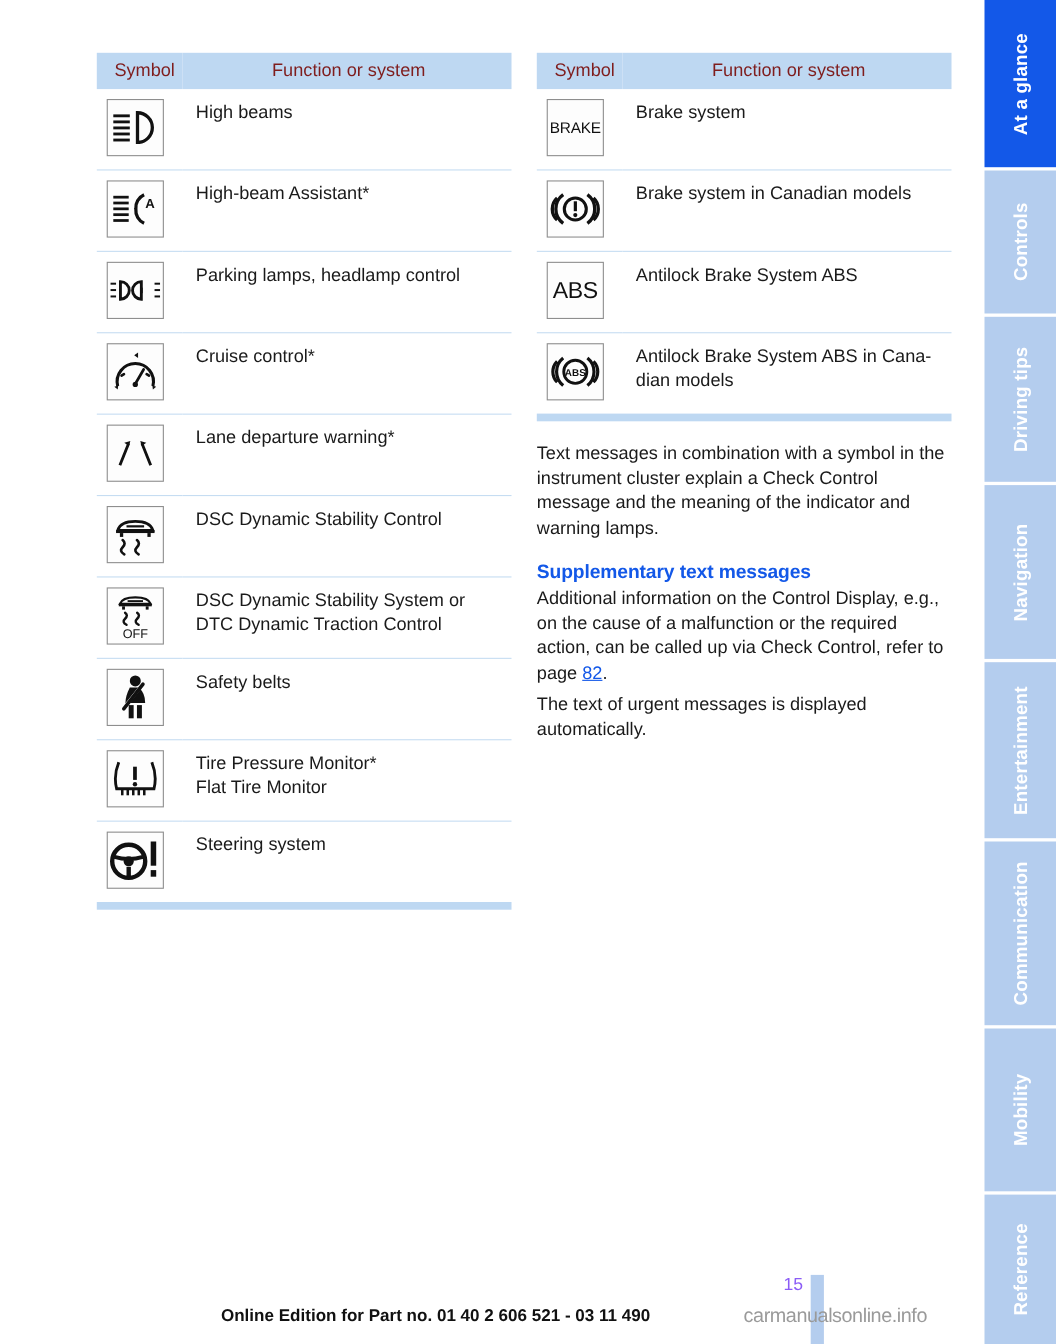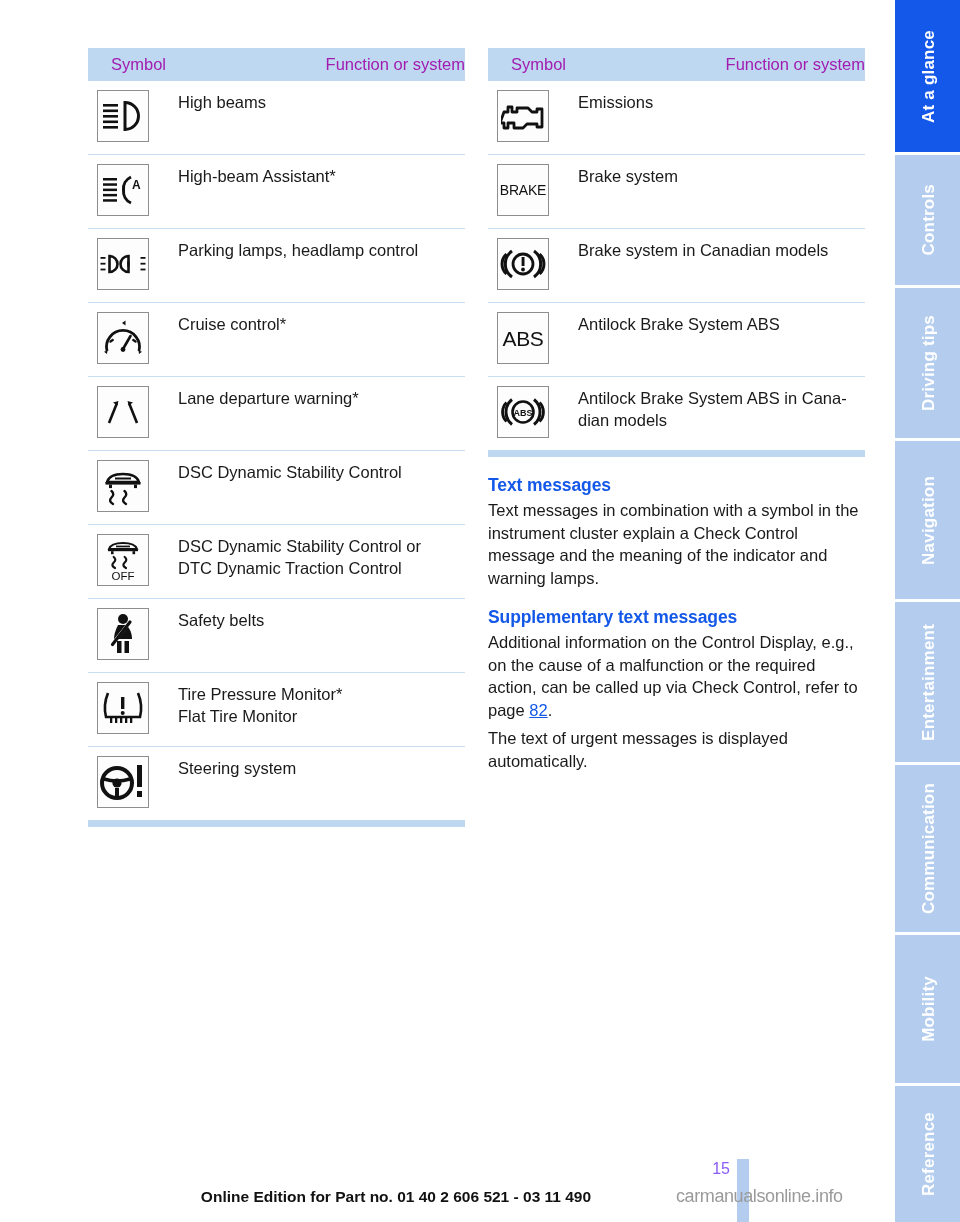--- a/index.html
+++ b/index.html
@@ -46,24 +46,24 @@
   #col-left  { left:88px; }
   #col-right { left:488px; }
 
   
   .sym-table { width:377px; border-collapse:collapse; }
   .sym-head {
     background:#bed8f2;
     height:33px;
   }
   .sym-head th {
-    text-align:right;
+    text-align:center;
     font-weight:normal;
     font-size:16.5px;
-    color:#a21caf;
+    color:#7f1d1d;
     padding:0 0 0 9px;
     vertical-align:middle;
     letter-spacing:0;
   }
   .sym-head th.c-sym { width:78px; padding-left:9px; }
   .sym-head th.c-fun { padding-left:3px;margin-left:44px; }
 
   .sym-row td {
     border-top:1px solid #c6ddf2;
     padding:0;
@@ -287,21 +287,21 @@
                   <rect x="5" y="12" width="30" height="2.2" fill="#111"></rect>
                   <rect x="8" y="14.2" width="2.6" height="3" fill="#111"></rect>
                   <rect x="29.5" y="14.2" width="2.6" height="3" fill="#111"></rect>
                   <path d="M12 31 q-4.5 -2.5 -1.3 -5.5 q3.2 -3 0 -5.5" fill="none" stroke="#111" stroke-width="2.2" stroke-linecap="round"></path>
                   <path d="M23 31 q-4.5 -2.5 -1.3 -5.5 q3.2 -3 0 -5.5" fill="none" stroke="#111" stroke-width="2.2" stroke-linecap="round"></path>
                   <text x="20" y="43" text-anchor="middle" font-family="Liberation Sans, sans-serif" font-size="11.5" fill="#111">OFF</text>
                 </svg>
               </div>
             </td>
             <td class="c-fun">
-              <span>DSC Dynamic Stability Control or</span>
+              <span>DSC Dynamic Stability System or</span>
               <span class="l2">DTC Dynamic Traction Control</span>
             </td>
           </tr>
 
           <tr class="sym-row">
             <td class="c-sym">
               <div class="symbox">
                 <svg width="36" height="42" viewBox="0 0 36 42">
                   <circle cx="18" cy="6" r="5" fill="#111"></circle>
                   <path d="M13 12 q-4 8 -4 14 h18 q0 -9 -6 -14 z" fill="#111"></path>
@@ -367,32 +367,20 @@
     <div class="col" id="col-right">
       <table class="sym-table">
         <thead>
           <tr class="sym-head">
             <th class="c-sym">Symbol</th>
             <th class="c-fun">Function or system</th>
           </tr>
         </thead>
         <tbody>
 
-          <tr class="sym-row">
-            <td class="c-sym">
-              <div class="symbox">
-                <svg width="44" height="30" viewBox="0 0 44 30">
-                  <path d="M3 11 h4 v-5 h4 v5 h5 v-4 h11 l4 4 h5 v-3 h5 v18 h-5 v-3 h-10 l-4 4 h-9 v-5 h-6 v5 h-4 v-5 h-4 z" fill="none" stroke="#111" stroke-width="2.8" stroke-linejoin="round"></path>
-                </svg>
-              </div>
-            </td>
-            <td class="c-fun">
-              <span>Emissions</span>
-            </td>
-          </tr>
 
           <tr class="sym-row">
             <td class="c-sym">
               <div class="symbox">
                 <span class="txt brake">BRAKE</span>
               </div>
             </td>
             <td class="c-fun">
               <span>Brake system</span>
             </td>
@@ -445,21 +433,20 @@
               <span>Antilock Brake System ABS in Cana-</span>
               <span class="l2">dian models</span>
             </td>
           </tr>
 
         </tbody>
       </table>
       <div class="table-foot"></div>
 
       <div class="section">
-        <h2 class="sec-title">Text messages</h2>
         <p class="sec-body">Text messages in combination with a symbol in the instrument cluster explain a Check Control message and the meaning of the indicator and warning lamps.</p>
       </div>
 
       <div class="section">
         <h2 class="sec-title">Supplementary text messages</h2>
         <p class="sec-body"><span>Additional information on the Control Display, e.g., on the cause of a malfunction or the required action, can be called up via Check Control, refer to page </span><a class="pref" href="#">82</a><span>.</span></p>
         <p class="sec-body">The text of urgent messages is displayed automatically.</p>
       </div>
     </div>
 

